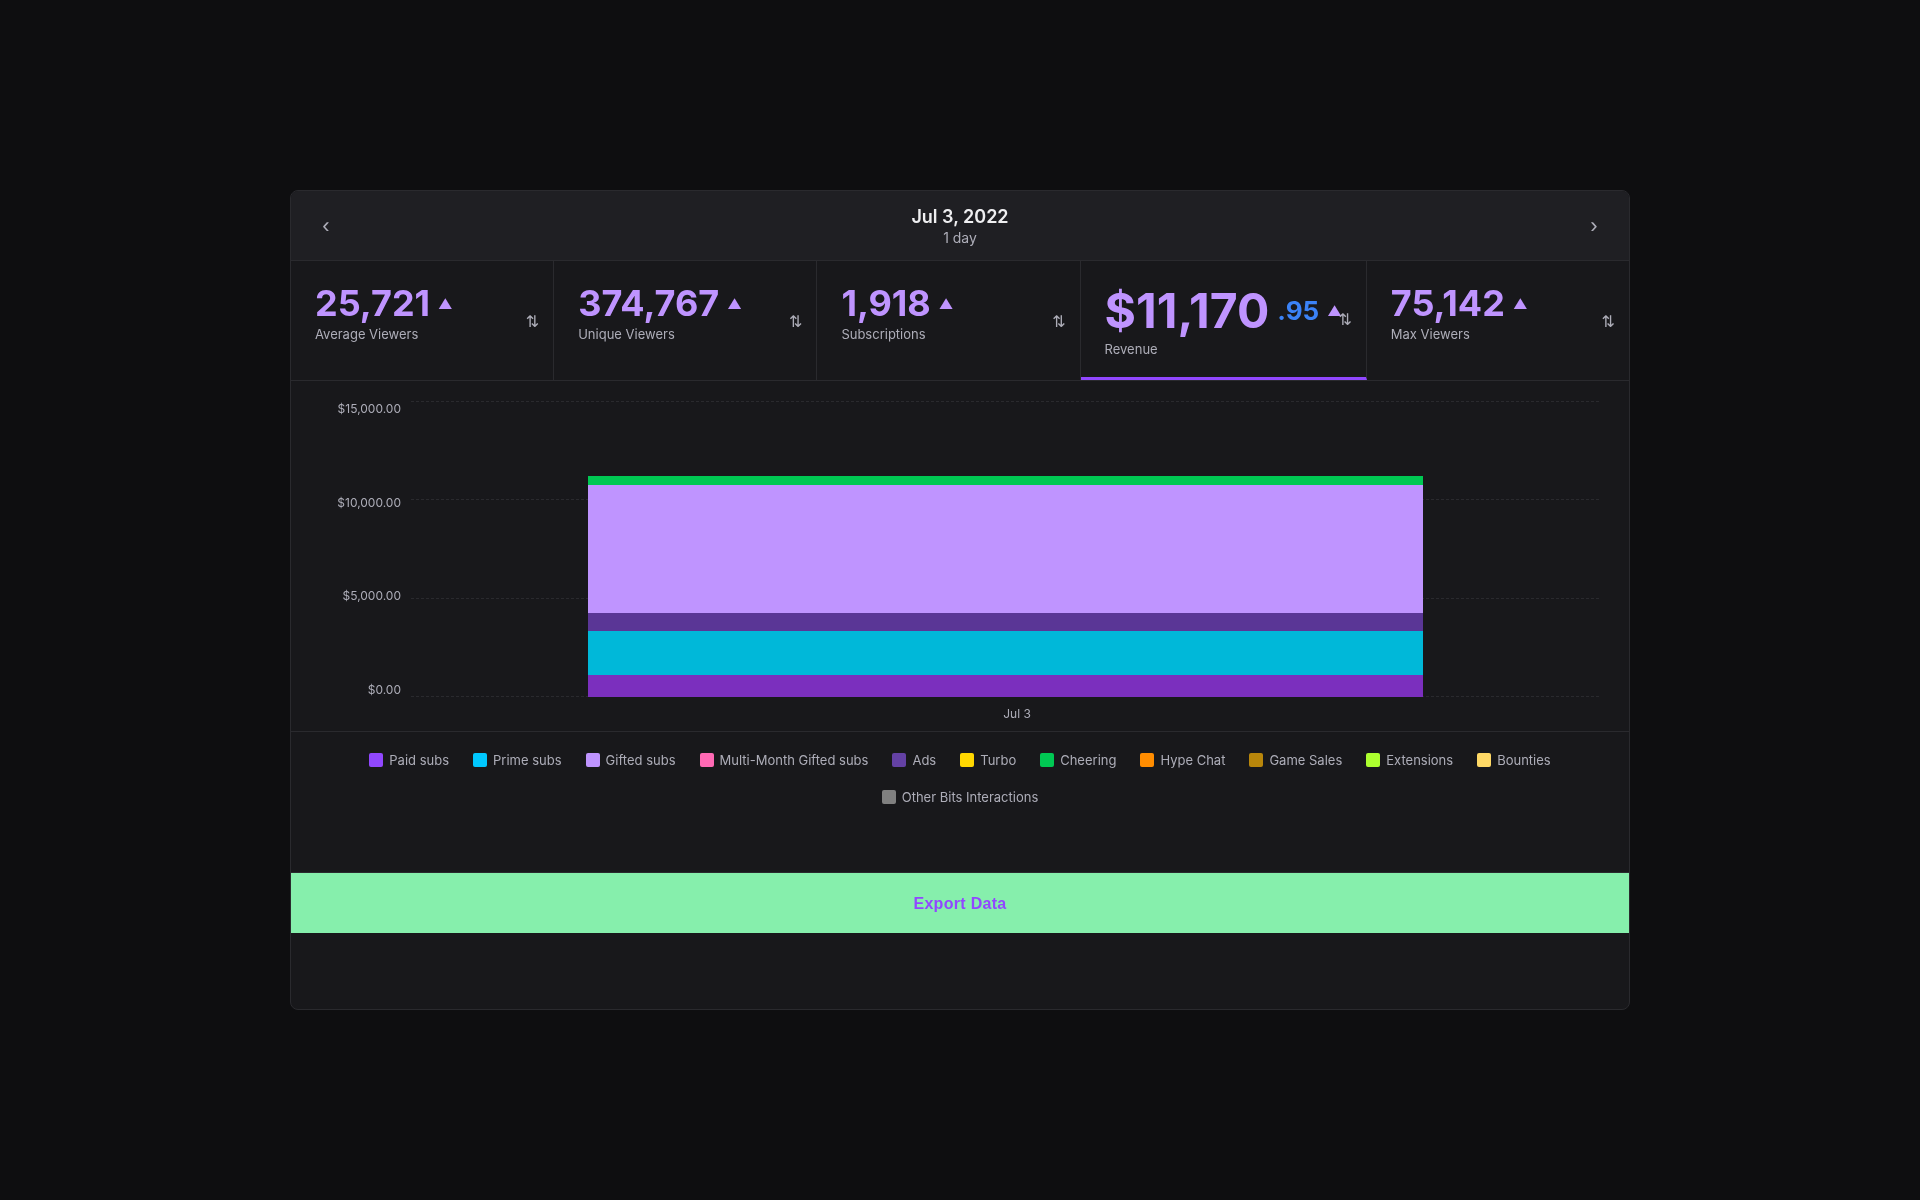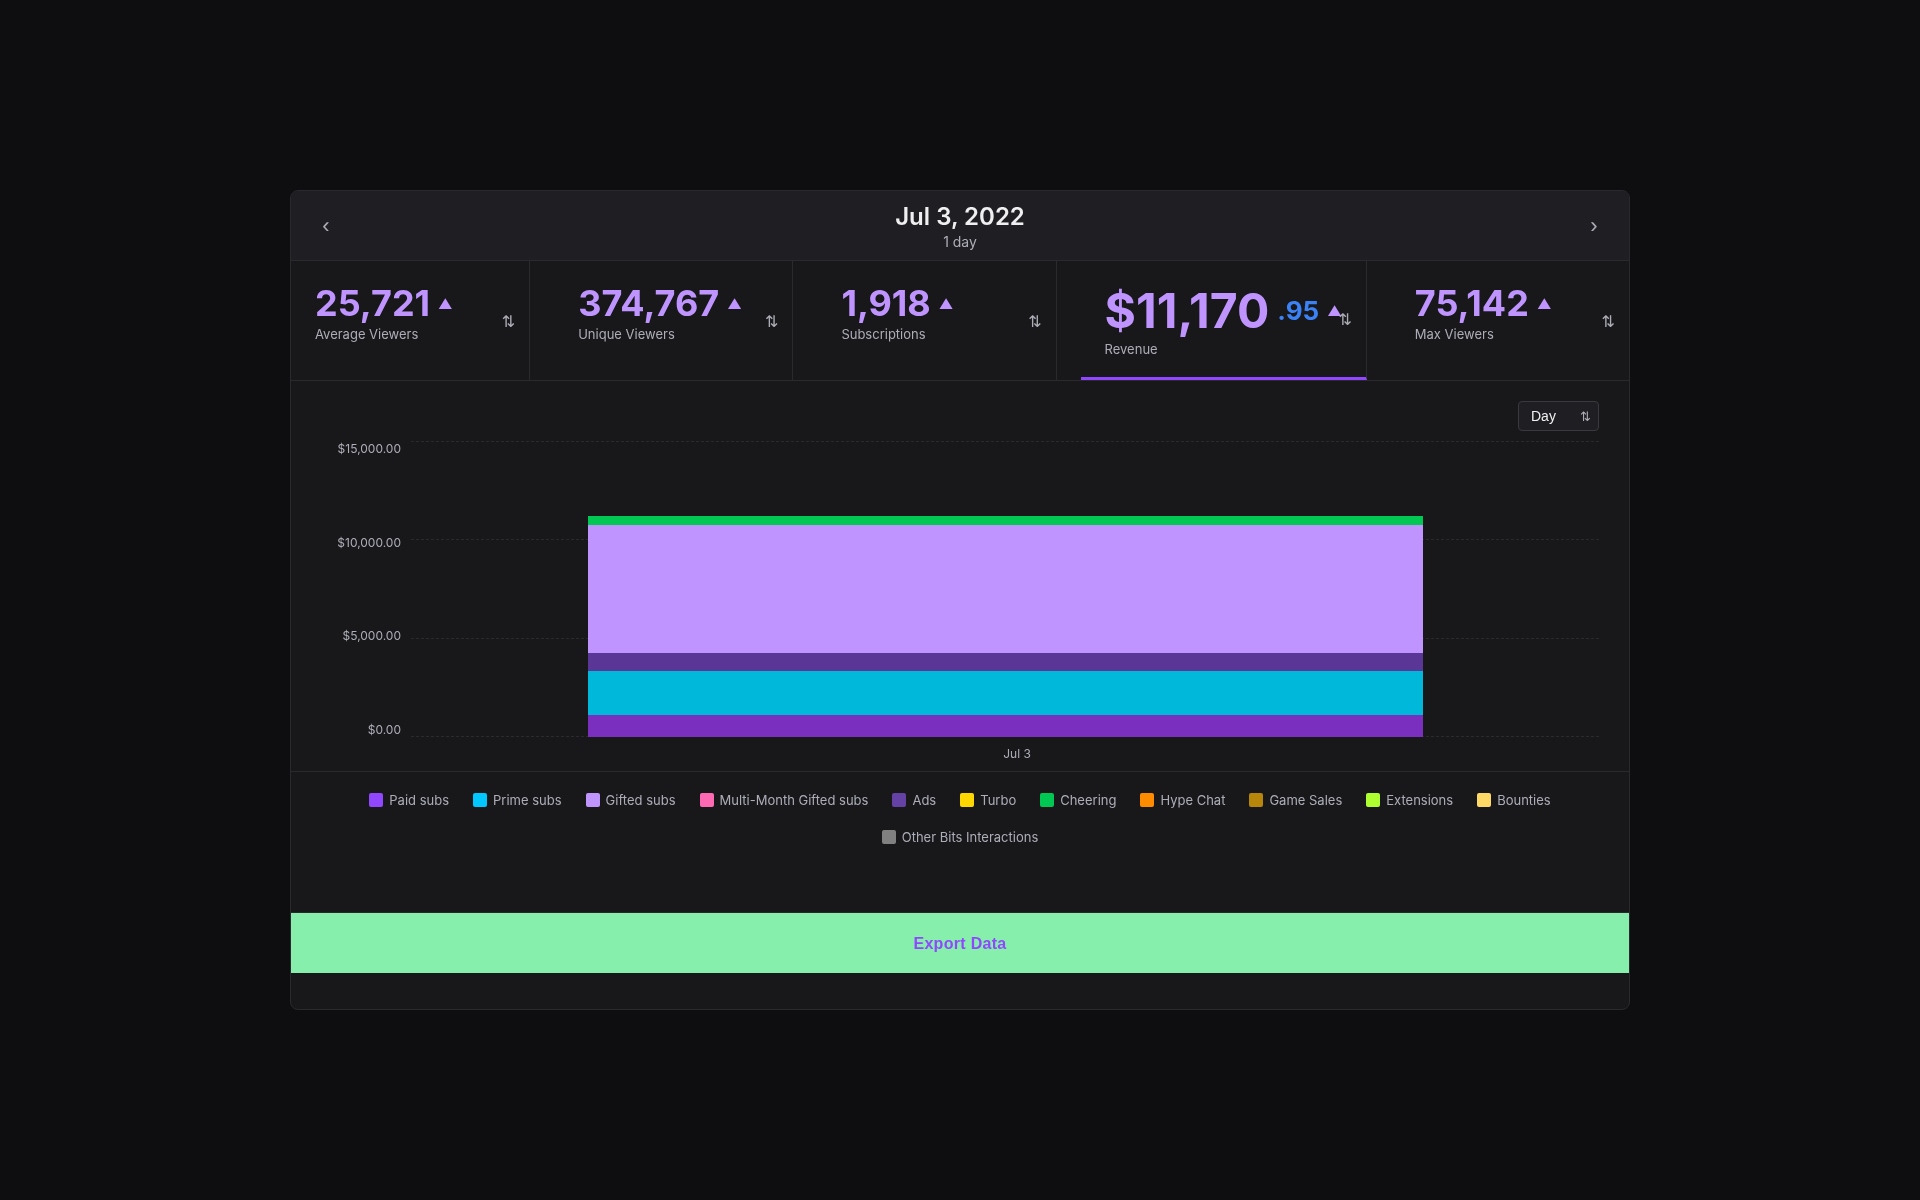--- a/index.html
+++ b/index.html
@@ -40,34 +40,33 @@
       display: flex;
       align-items: center;
       justify-content: center;
       flex-shrink: 0;
     }
     .date-center {
       flex: 1;
       text-align: center;
     }
     .date-title {
-      font-size: 24px;
+      font-size: 18px;
       font-weight: 600;
       color: #efeff1;
     }
     .date-sub {
       font-size: 14px;
       color: #adadb8;
       margin-top: 2px;
     }
     
     .stats-row {
       display: flex;
       border-bottom: 1px solid #2a2a2e;
-      gap: 24px;
     }
     .stat-card {
       flex: 1;
       padding: 20px 24px;
       border-right: 1px solid #2a2a2e;
       position: relative;
       cursor: pointer;
     }
     .stat-card:last-child { border-right: none; }
     .stat-card.active {
@@ -272,29 +271,20 @@
       <div class="stat-value">
         <span>75,142</span>
         <span class="arrow-up">▲</span>
       </div>
       <div class="stat-label">Max Viewers</div>
       <span class="stat-sort">⇅</span>
     </div>
   </div>
 
   <div class="chart-area">
-    <div class="chart-controls">
-      <div class="select-wrapper">
-        <select class="day-select">
-          <option>Day</option>
-          <option>Week</option>
-          <option>Month</option>
-        </select>
-      </div>
-    </div>
 
     <div class="chart-container">
 
       <div class="y-axis">
         <div class="y-label">$15,000.00</div>
         <div class="y-label">$10,000.00</div>
         <div class="y-label">$5,000.00</div>
         <div class="y-label">$0.00</div>
       </div>
 

